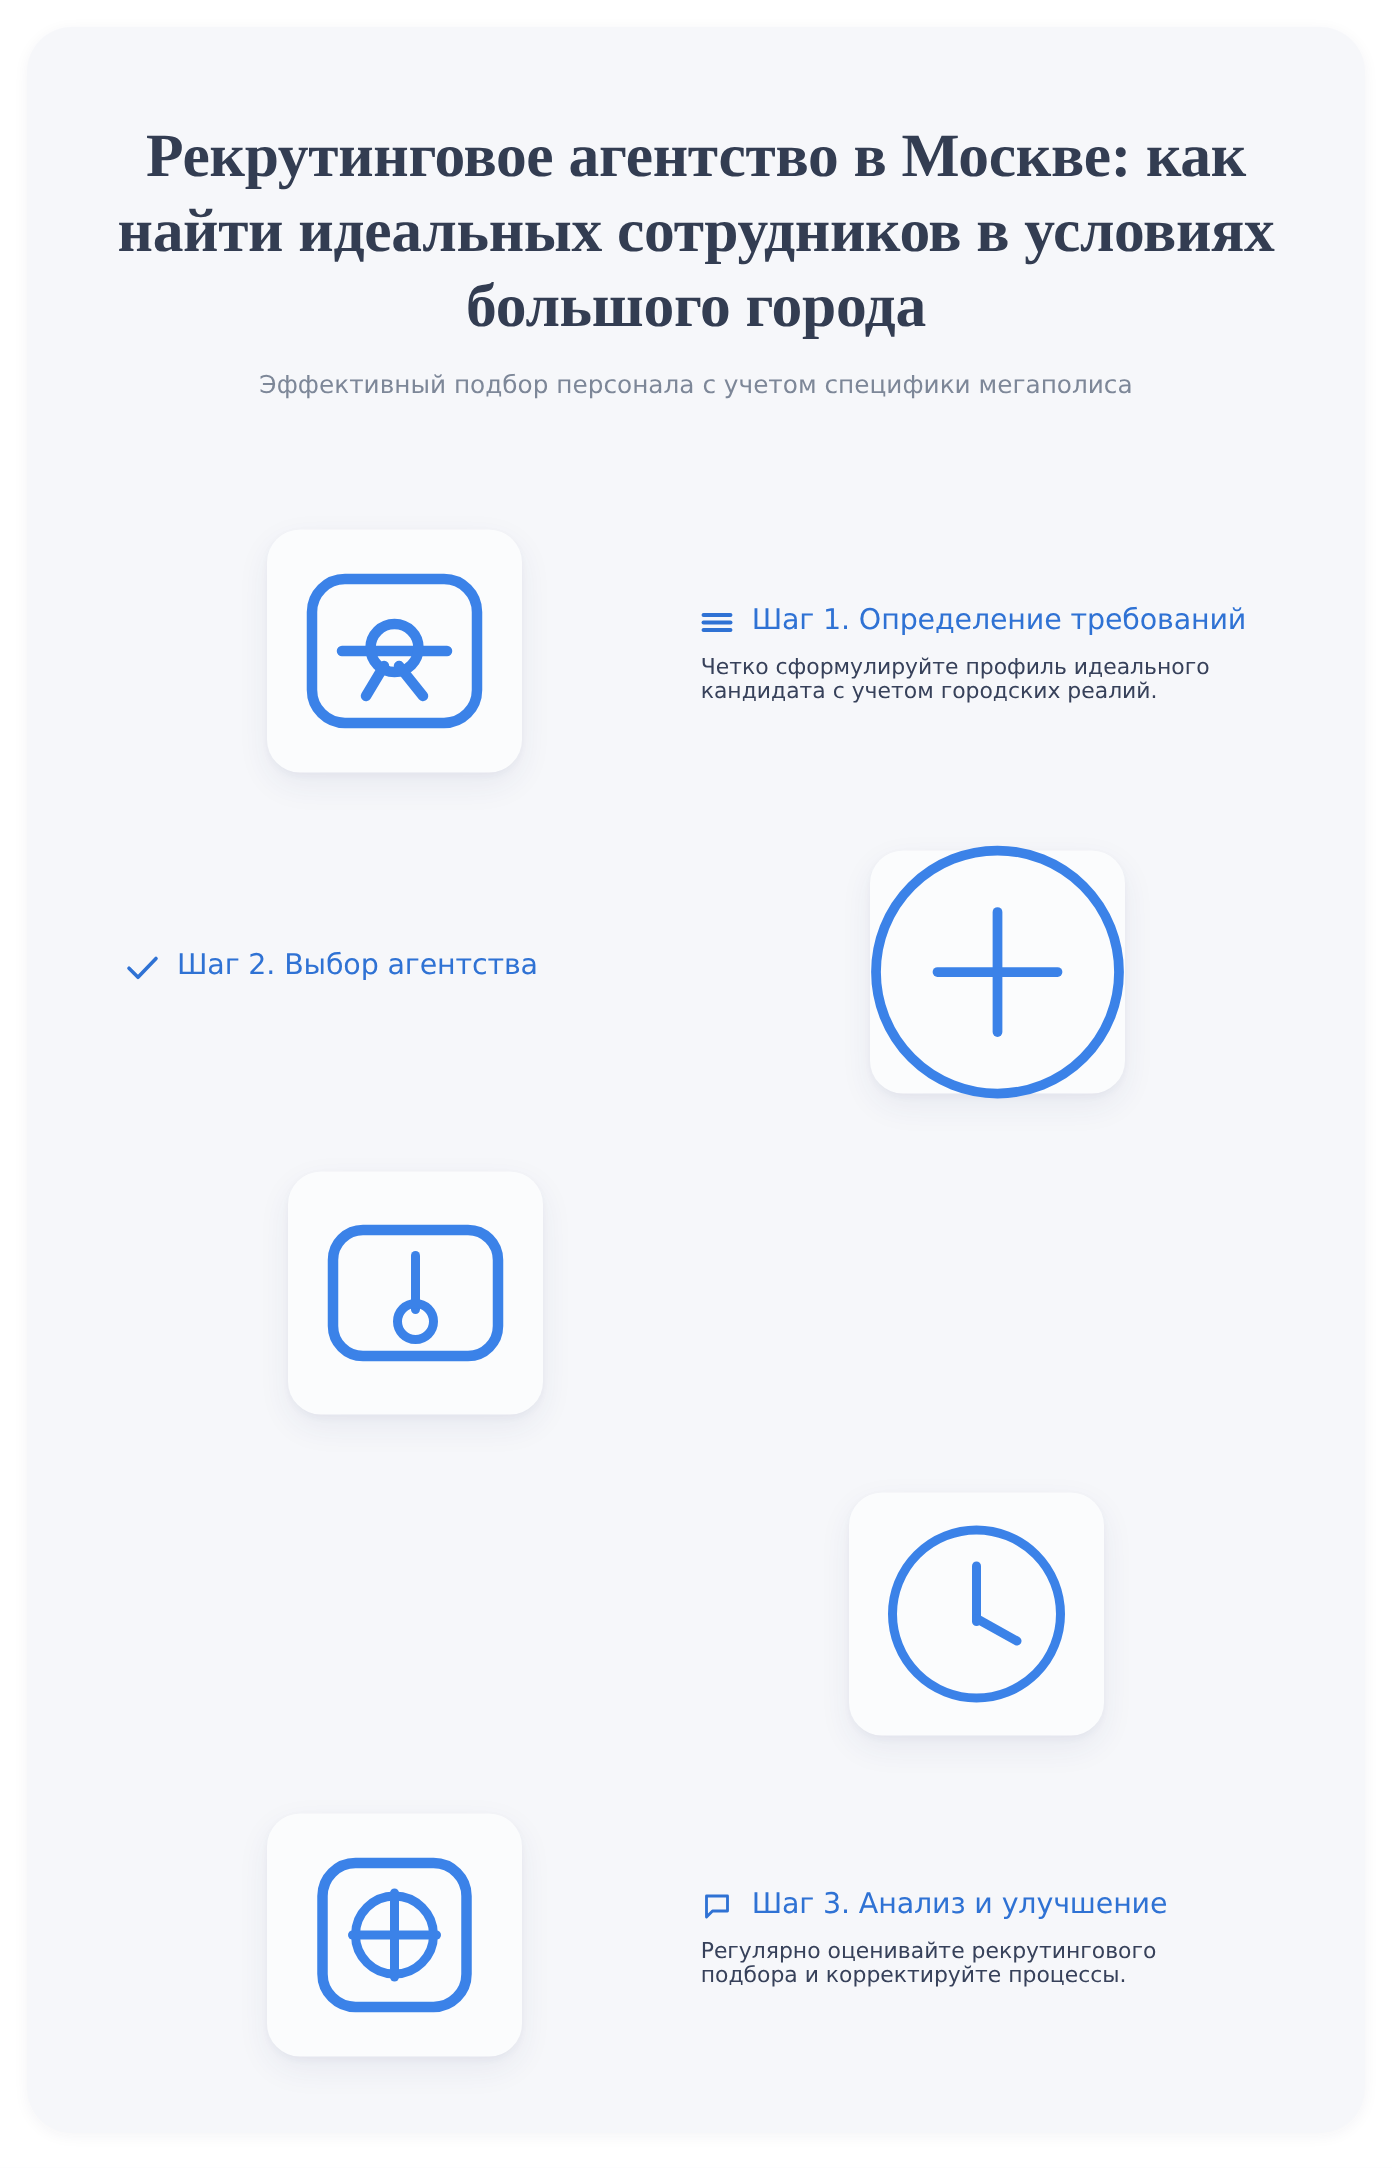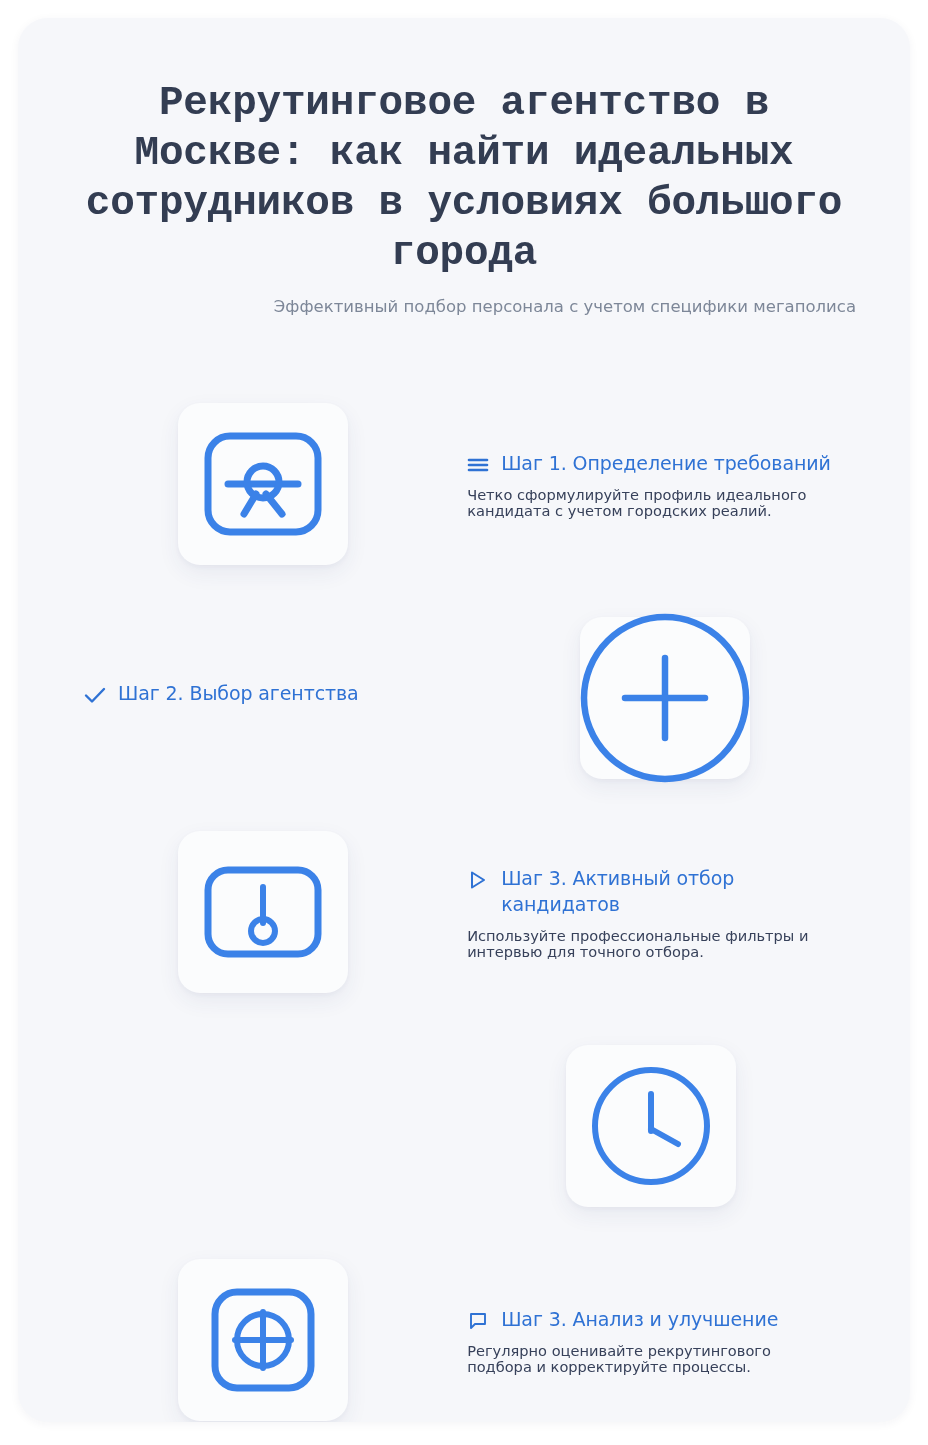--- a/index.html
+++ b/index.html
@@ -32,37 +32,36 @@
     overflow: hidden;
   }
 
   
   .header {
     padding: 60px 54px 0 54px;
     text-align: center;
   }
 
   .title {
-    font-family: Liberation Mono, monospace;
+    font-family: Liberation Serif, serif;
     font-size: 41px;
     line-height: 50px;
     font-weight: 700;
     letter-spacing: -0.2px;
     color: #333d52;
     max-width: 830px;
     margin: 0 auto;
   }
 
   .subtitle {
     margin-top: 17px;
     font-size: 16.5px;
     line-height: 24px;
     font-weight: 400;
     color: #7d8798;
-    text-align: right;
   }
 
   
   .steps {
     position: relative;
     margin-top: 58px;
     padding: 0 44px;
   }
 
   .step-row {
@@ -210,31 +209,20 @@
           <div class="art-card">
             <span>
               <svg width="118" height="92" viewBox="0 0 118 92" fill="none">
                 <rect x="4" y="4" width="110" height="84" rx="20" stroke="#3b82e8" stroke-width="7"></rect>
                 <line x1="59" y1="21" x2="59" y2="57" stroke="#3b82e8" stroke-width="6" stroke-linecap="round"></line>
                 <circle cx="59" cy="65" r="12" stroke="#3b82e8" stroke-width="6" fill="none"></circle>
               </svg>
             </span>
           </div>
         </div>
-        <div class="text-cell">
-          <div class="step-head">
-            <span class="glyph">
-              <svg width="18" height="20" viewBox="0 0 18 20" fill="none">
-                <path d="M3 2.5 L15 10 L3 17.5 Z" stroke="#2f72d4" stroke-width="2" stroke-linejoin="round" fill="none"></path>
-              </svg>
-            </span>
-            <span class="step-title">Шаг 3. Активный отбор кандидатов</span>
-          </div>
-          <p class="step-desc">Используйте профессиональные фильтры и интервью для точного отбора.</p>
-        </div>
       </div>
 
       <div class="step-row reverse">
         <div class="art-cell">
           <div class="art-card">
             <span>
               <svg width="122" height="122" viewBox="0 0 122 122" fill="none">
                 <circle cx="61" cy="61" r="56" stroke="#3b82e8" stroke-width="6" fill="none"></circle>
                 <line x1="61" y1="29" x2="61" y2="66" stroke="#3b82e8" stroke-width="6" stroke-linecap="round"></line>
                 <line x1="61" y1="64" x2="88" y2="79" stroke="#3b82e8" stroke-width="6" stroke-linecap="round"></line>

